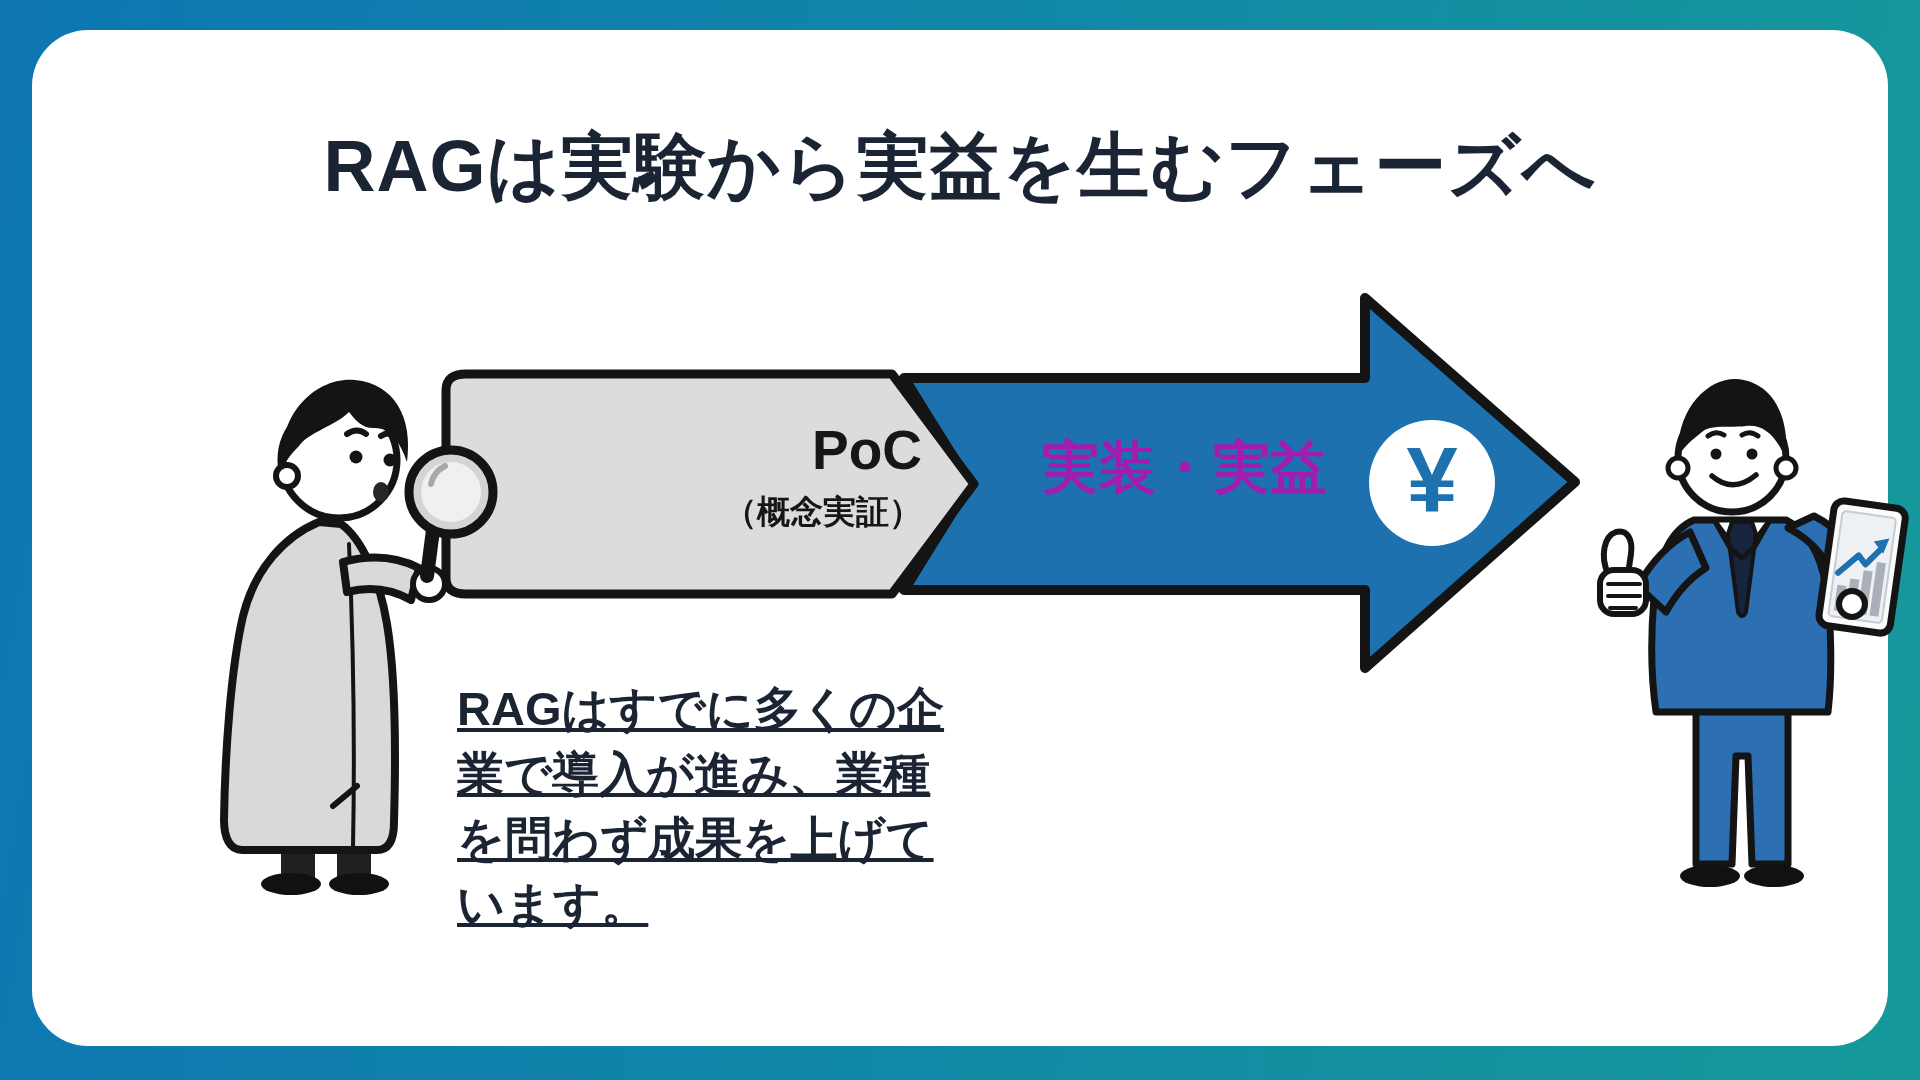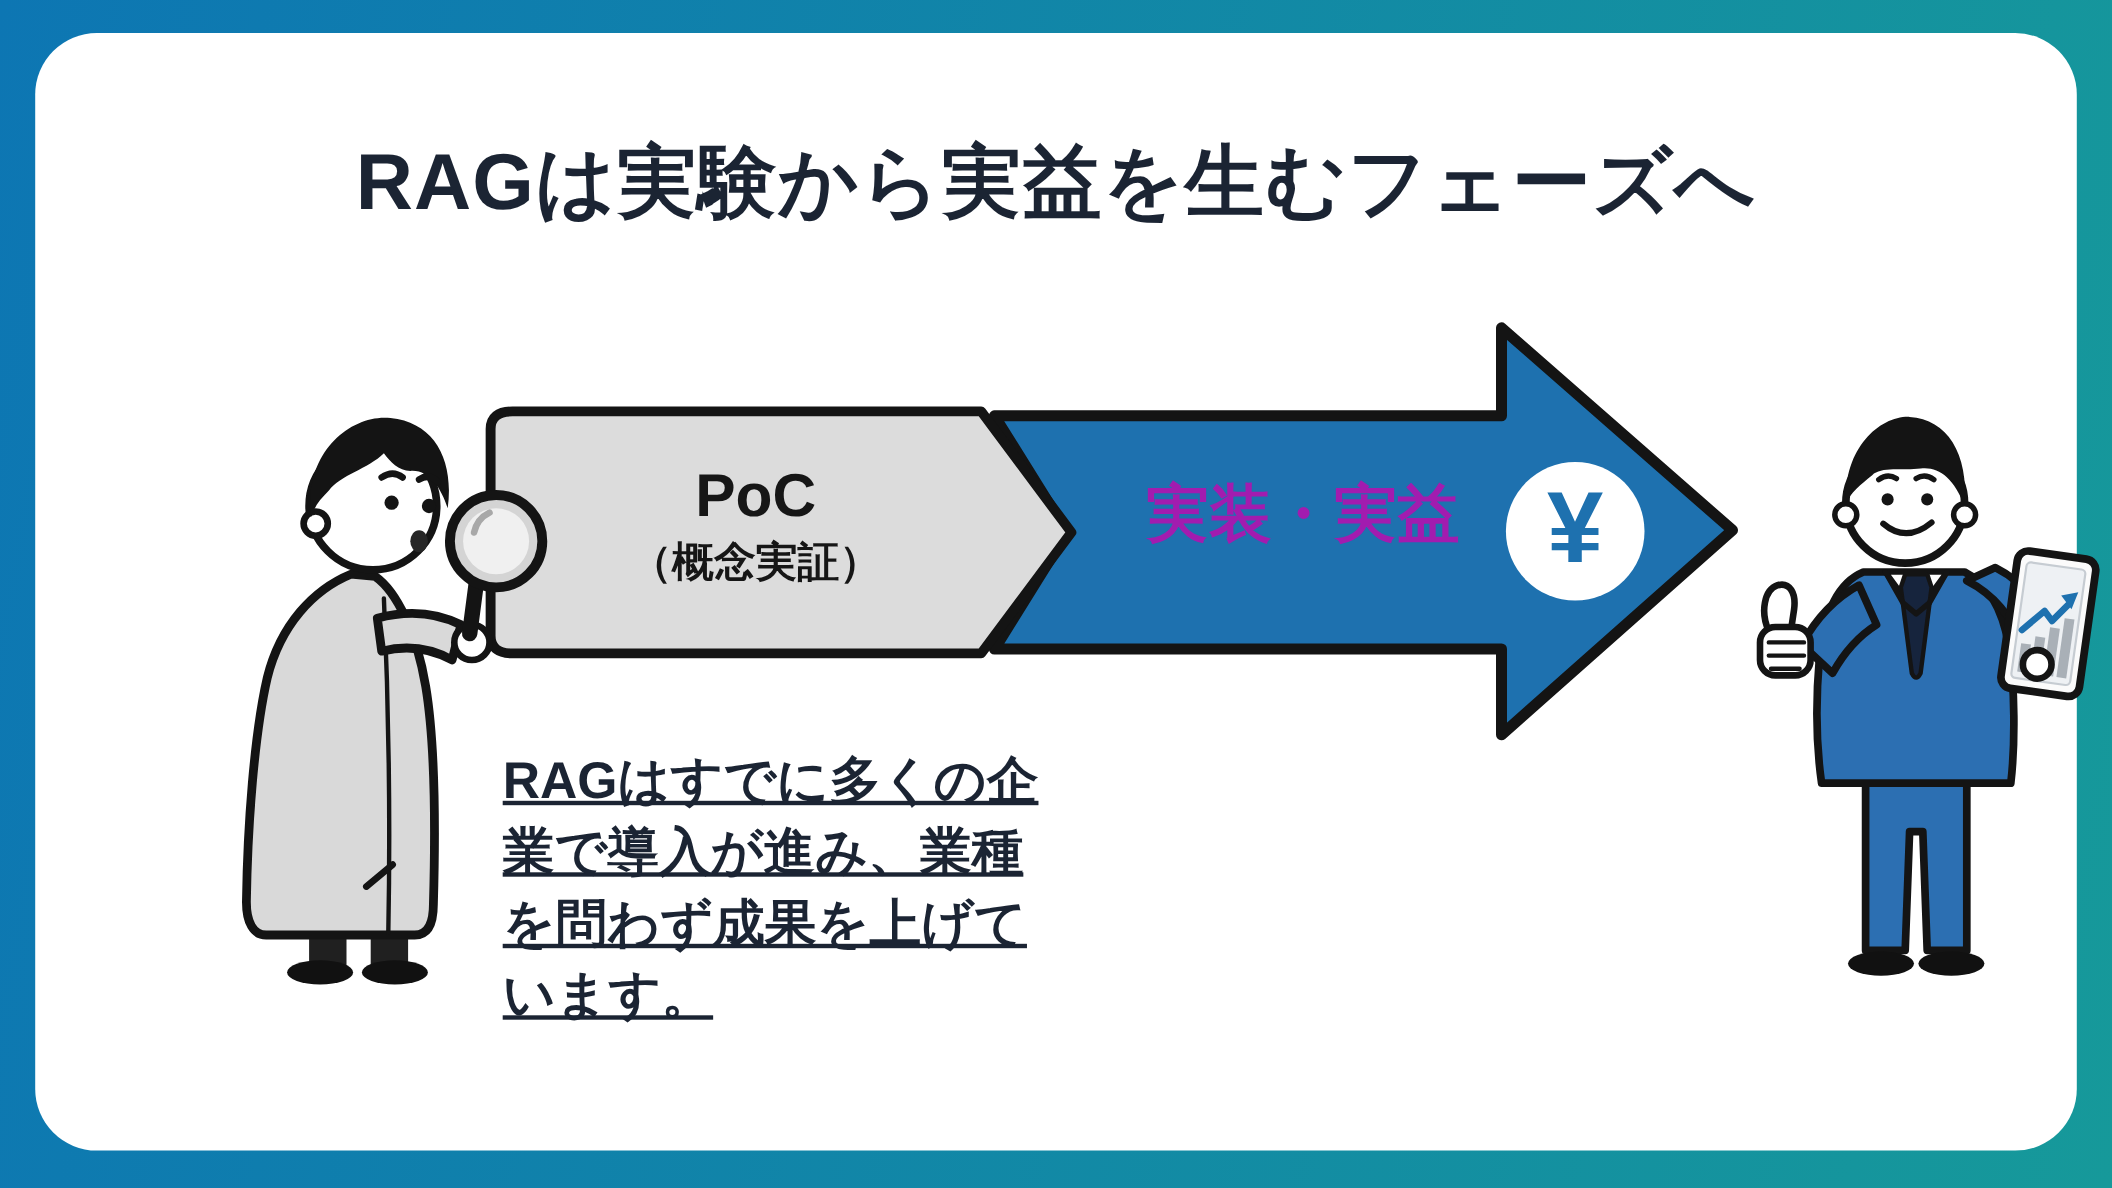--- a/index.html
+++ b/index.html
@@ -12,24 +12,24 @@
     position:absolute;left:32px;top:30px;right:32px;bottom:34px;
     background:var(--card-white);border-radius:56px;
   }
   .page-title{
     position:absolute;left:0;right:0;top:100px;text-align:center;
     font-size:72px;line-height:72px;font-weight:800;color:var(--text-dark);
     letter-spacing:1px;
   }
   .abs{position:absolute;}
   .poc-text{
-    left:420px;top:390px;width:470px;text-align:center;color:#161616;
+    left:420px;top:390px;width:470px;text-align:right;color:#161616;
   }
   .poc-label{font-size:55px;line-height:60px;font-weight:800;}
-  .poc-sublabel{font-size:38px;line-height:48px;font-weight:800;margin-top:8px;}
+  .poc-sublabel{font-size:33px;line-height:48px;font-weight:800;margin-top:8px;}
   .impl-label{
     left:960px;top:404px;width:385px;text-align:center;
     font-size:57px;line-height:66px;font-weight:800;color:#a21caf;
   }
   .yen-badge{
     left:1337px;top:390px;width:126px;height:126px;border-radius:50%;
     background:#ffffff;display:flex;align-items:center;justify-content:center;
   }
   .yen-symbol{
     font-size:92px;font-weight:800;color:var(--arrow-blue);line-height:1;

